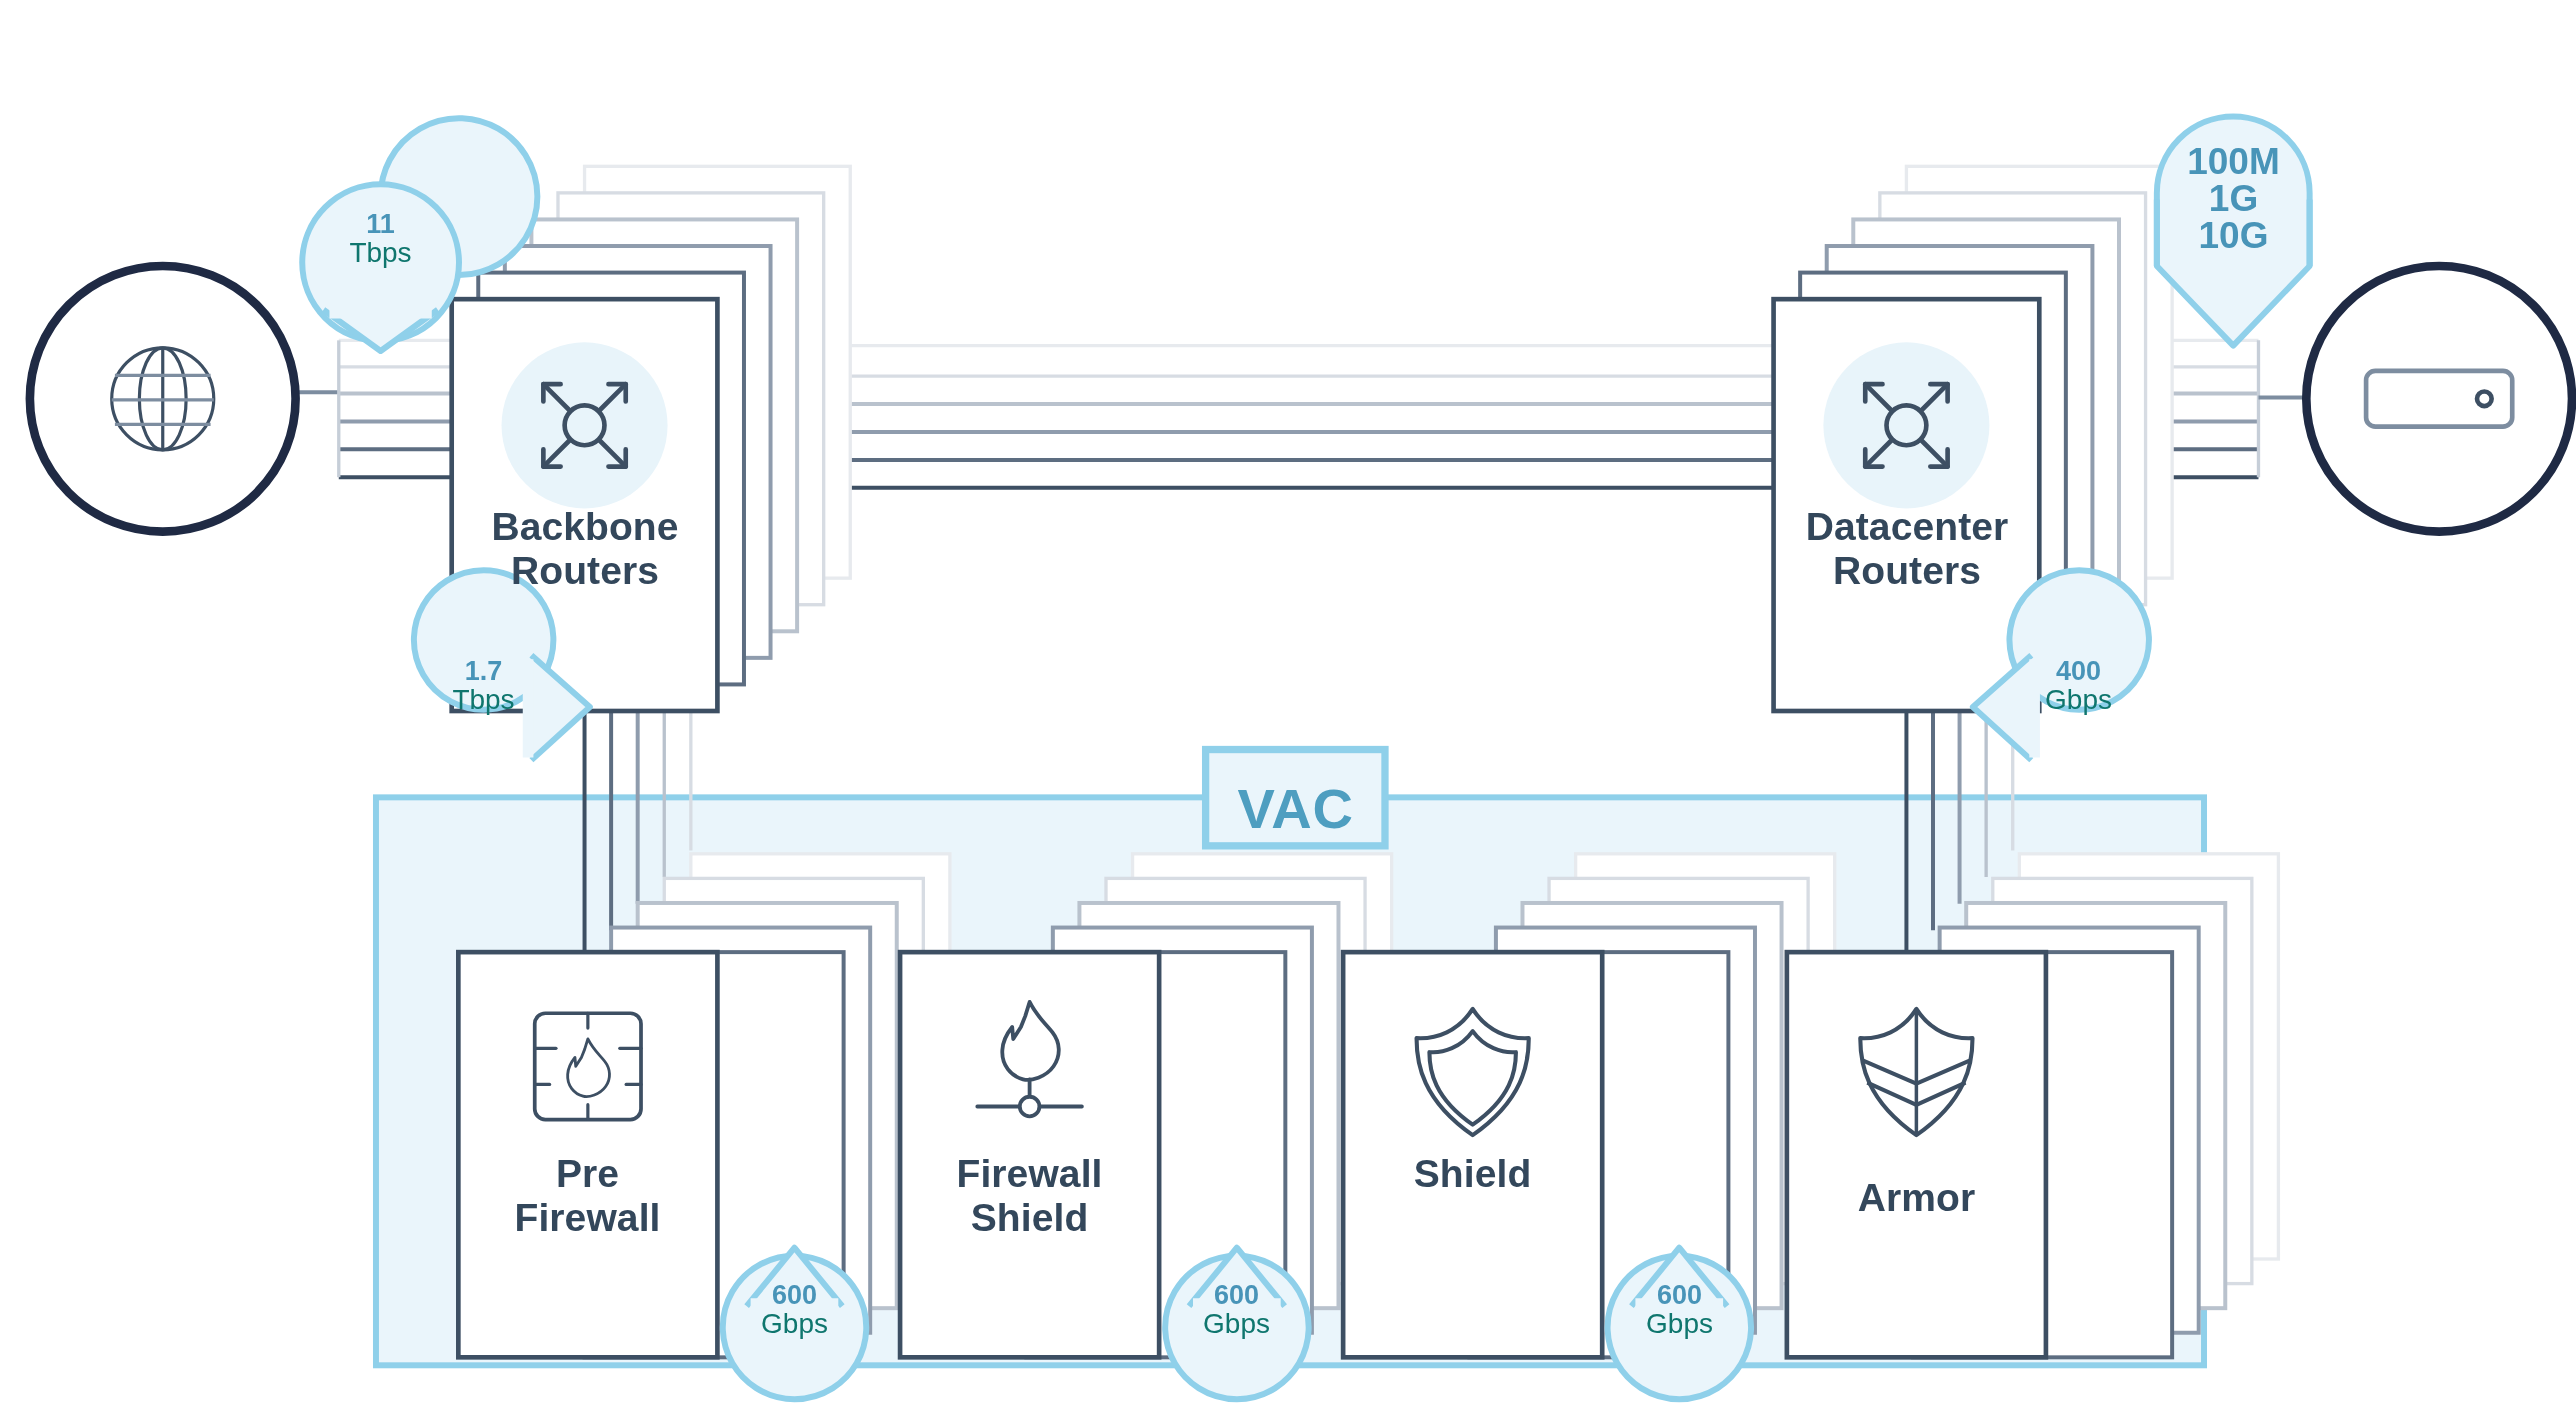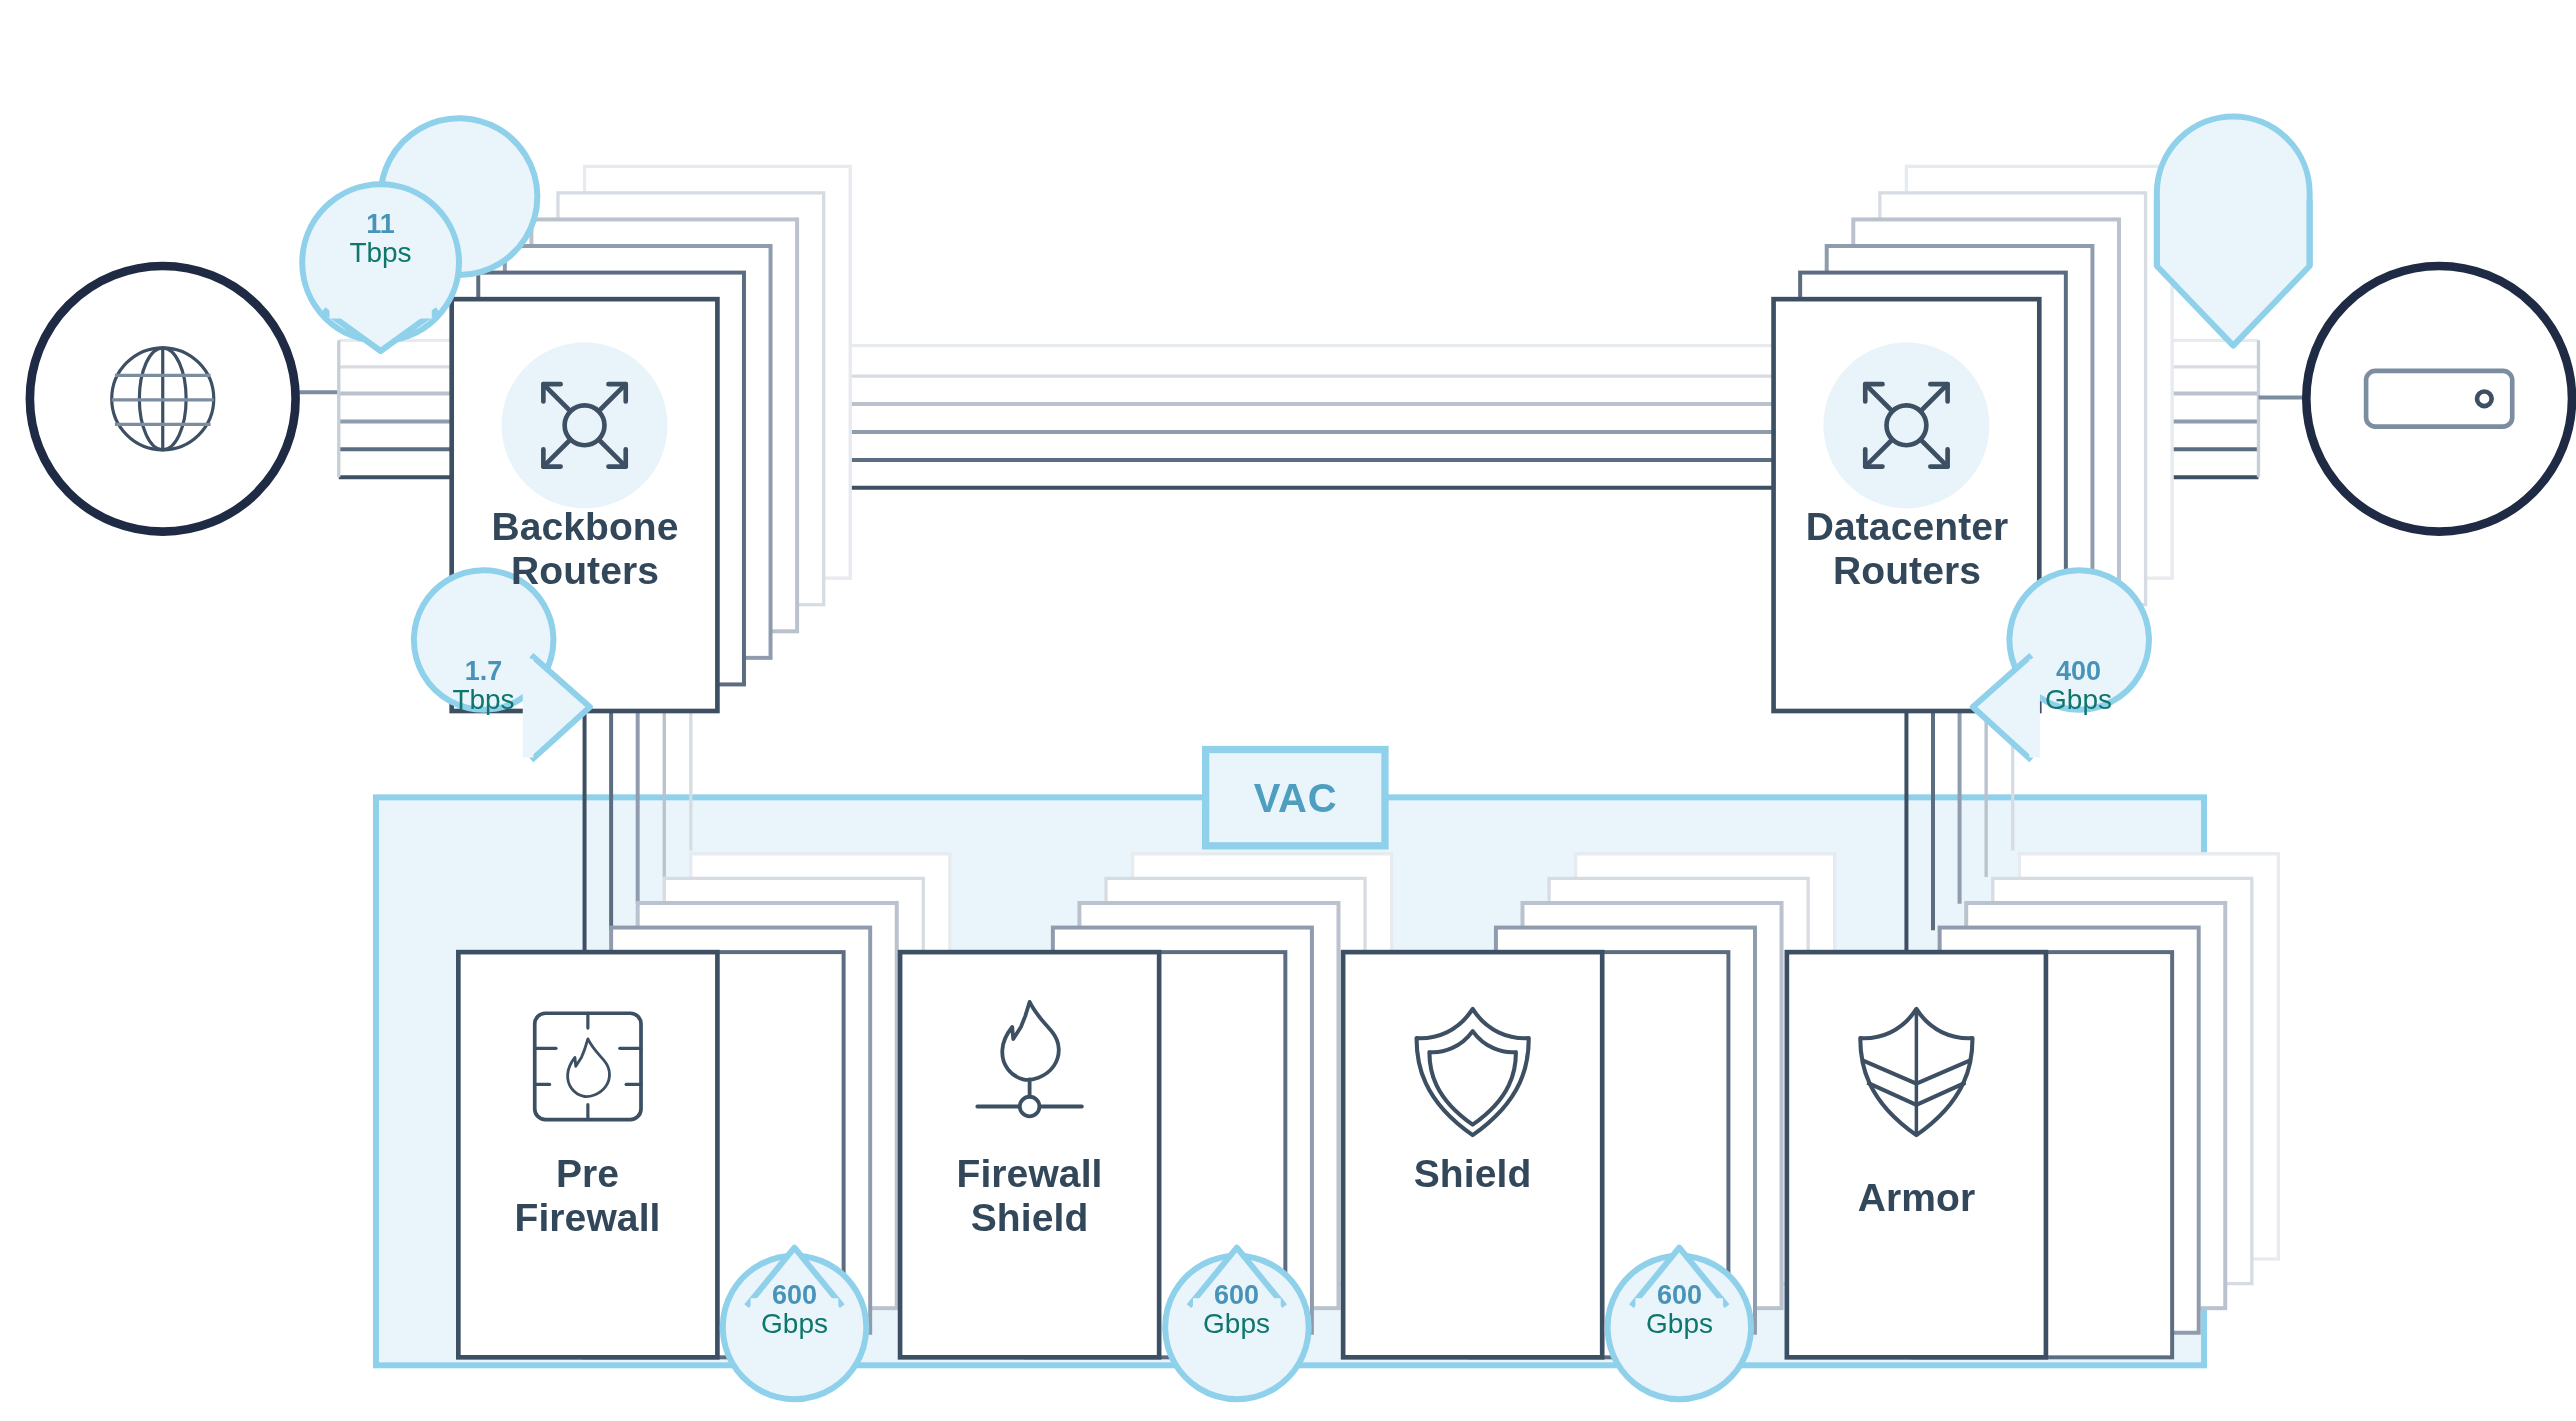--- a/index.html
+++ b/index.html
@@ -8,21 +8,21 @@
   #stage svg{position:absolute;left:0;top:0;width:2576px;height:1422px;}
   .nodeLabel{
     position:absolute;text-align:center;color:#33475b;
     font-size:39px;line-height:1.12;font-weight:700;
     letter-spacing:0.1px;pointer-events:none;
   }
   .badgeTxt{position:absolute;text-align:center;color:#4e9ec0;pointer-events:none;}
   .badgeTxt .b1{display:block;font-weight:bold;font-size:27px;line-height:1.0;color:#4894b8;}
   .badgeTxt .b2{display:block;font-size:28px;line-height:1.05;color:#0f766e;}
   .badgeTxt.triple .b1{font-size:37px;}
-  .vacTxt{position:absolute;text-align:center;color:#4e9ec0;font-weight:bold;font-size:40px;letter-spacing:0.7px;pointer-events:none;}
+  .vacTxt{position:absolute;text-align:center;color:#4e9ec0;font-weight:bold;font-size:56px;letter-spacing:0.7px;pointer-events:none;}
 </style>
 </head>
 <body>
 
 <div id="stage">
 
   <svg viewBox="0 0 3878 2140" xmlns="http://www.w3.org/2000/svg">
     <defs>
 
       <g id="ico-router">
@@ -325,20 +325,25 @@
 
   <div class="nodeLabel" style="left:1787px;top:1176px;width:259px;">
     <span>Armor</span>
   </div>
 
   <div class="badgeTxt" style="left:294px;top:211px;width:173px;">
     <span class="b1">11</span>
     <span class="b2">Tbps</span>
   </div>
 
+  <div class="badgeTxt triple" style="left:2147px;top:143px;width:173px;">
+    <span class="b1">100M</span>
+    <span class="b1">1G</span>
+    <span class="b1">10G</span>
+  </div>
 
   <div class="badgeTxt" style="left:402px;top:658px;width:163px;">
     <span class="b1">1.7</span>
     <span class="b2">Tbps</span>
   </div>
 
   <div class="badgeTxt" style="left:1997px;top:658px;width:163px;">
     <span class="b1">400</span>
     <span class="b2">Gbps</span>
   </div>

